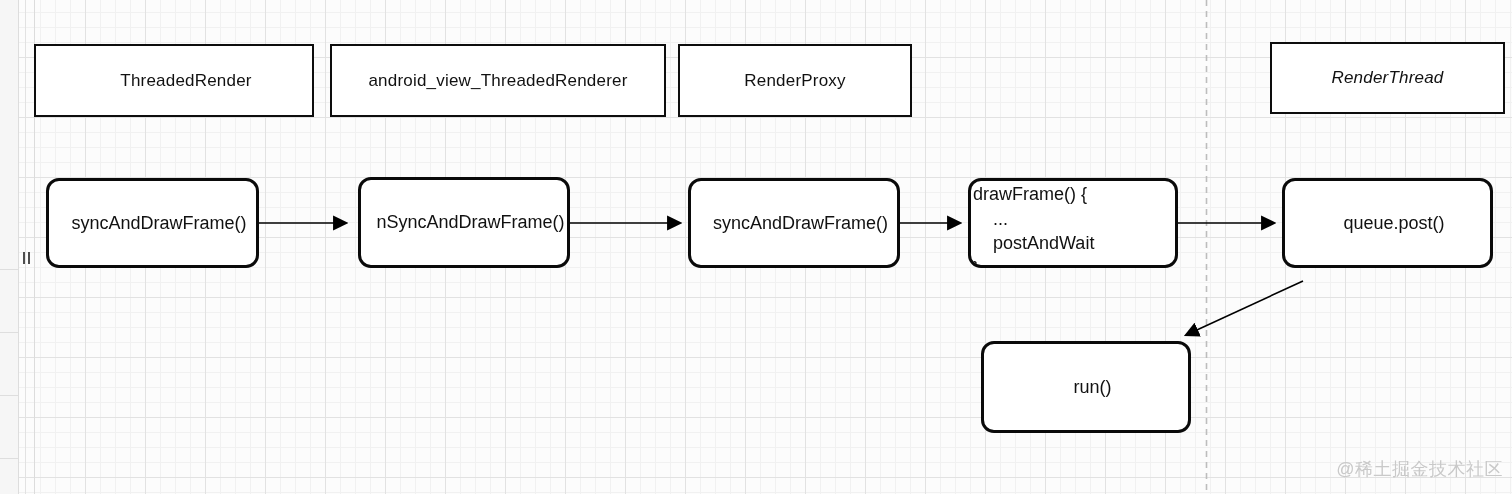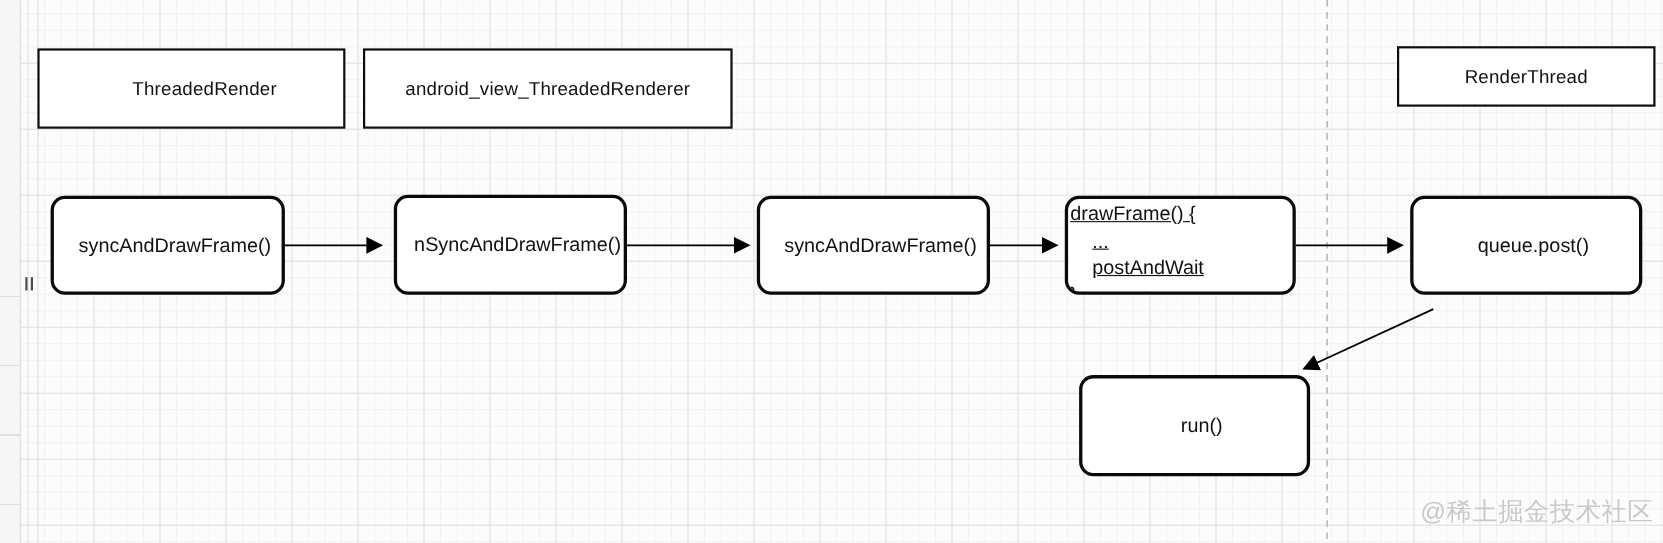--- a/index.html
+++ b/index.html
@@ -47,27 +47,26 @@
   
   .rbox{
     position:absolute;height:90px;background:#fff;border:3px solid #0a0a0a;border-radius:13px;
     display:flex;align-items:center;justify-content:center;
     font-size:18px;z-index:3;box-sizing:border-box;padding-left:13px;
   }
   .rbox.code{
     display:block;overflow:hidden;
     font-size:18px;line-height:24.5px;
     padding:1px 0 0 2px;
-    text-decoration:underline;
   }
   .rbox.code .ln{display:block;white-space:pre;}
   .rbox.code .ind{padding-left:20px;}
   .watermark{
     position:absolute;right:9px;bottom:13px;
-    font-size:23px;color:#c9c9c9;z-index:4;letter-spacing:.5px;padding-left:48px;
+    font-size:18px;color:#c9c9c9;z-index:4;letter-spacing:.5px;padding-left:48px;
   }
 </style>
 </head>
 <body>
 
 <div id="stage">
 
   <svg class="edges" width="1512" height="494" viewBox="0 0 1512 494">
     <defs>
       <marker id="ah" viewBox="0 0 10 10" refX="8.5" refY="5" markerWidth="9.5" markerHeight="9.5" orient="auto">
@@ -83,21 +82,24 @@
       <line x1="1303" y1="281" x2="1186" y2="335" marker-end="url(#ah)"></line>
     </g>
   </svg>
 
   <div class="hbox" style="left:34px;top:44px;width:280px;padding-left:24px;">
     <span>ThreadedRender</span>
   </div>
   <div class="hbox" style="left:330px;top:44px;width:336px;">
     <span>android_view_ThreadedRenderer</span>
   </div>
-  <div class="hbox" style="left:1270px;top:42px;width:235px;height:55px;">
+  <div class="hbox" style="left:678px;top:44px;width:234px;">
+    <span>RenderProxy</span>
+  </div>
+  <div class="hbox" style="left:1270px;top:42px;width:235px;height:72px;font-style:italic;">
     <span>RenderThread</span>
   </div>
 
   <div class="rbox" style="left:46px;top:178px;width:213px;">
     <span>syncAndDrawFrame()</span>
   </div>
   <div class="rbox" style="left:358px;top:177px;width:212px;height:91px;">
     <span>nSyncAndDrawFrame()</span>
   </div>
   <div class="rbox" style="left:688px;top:178px;width:212px;">

